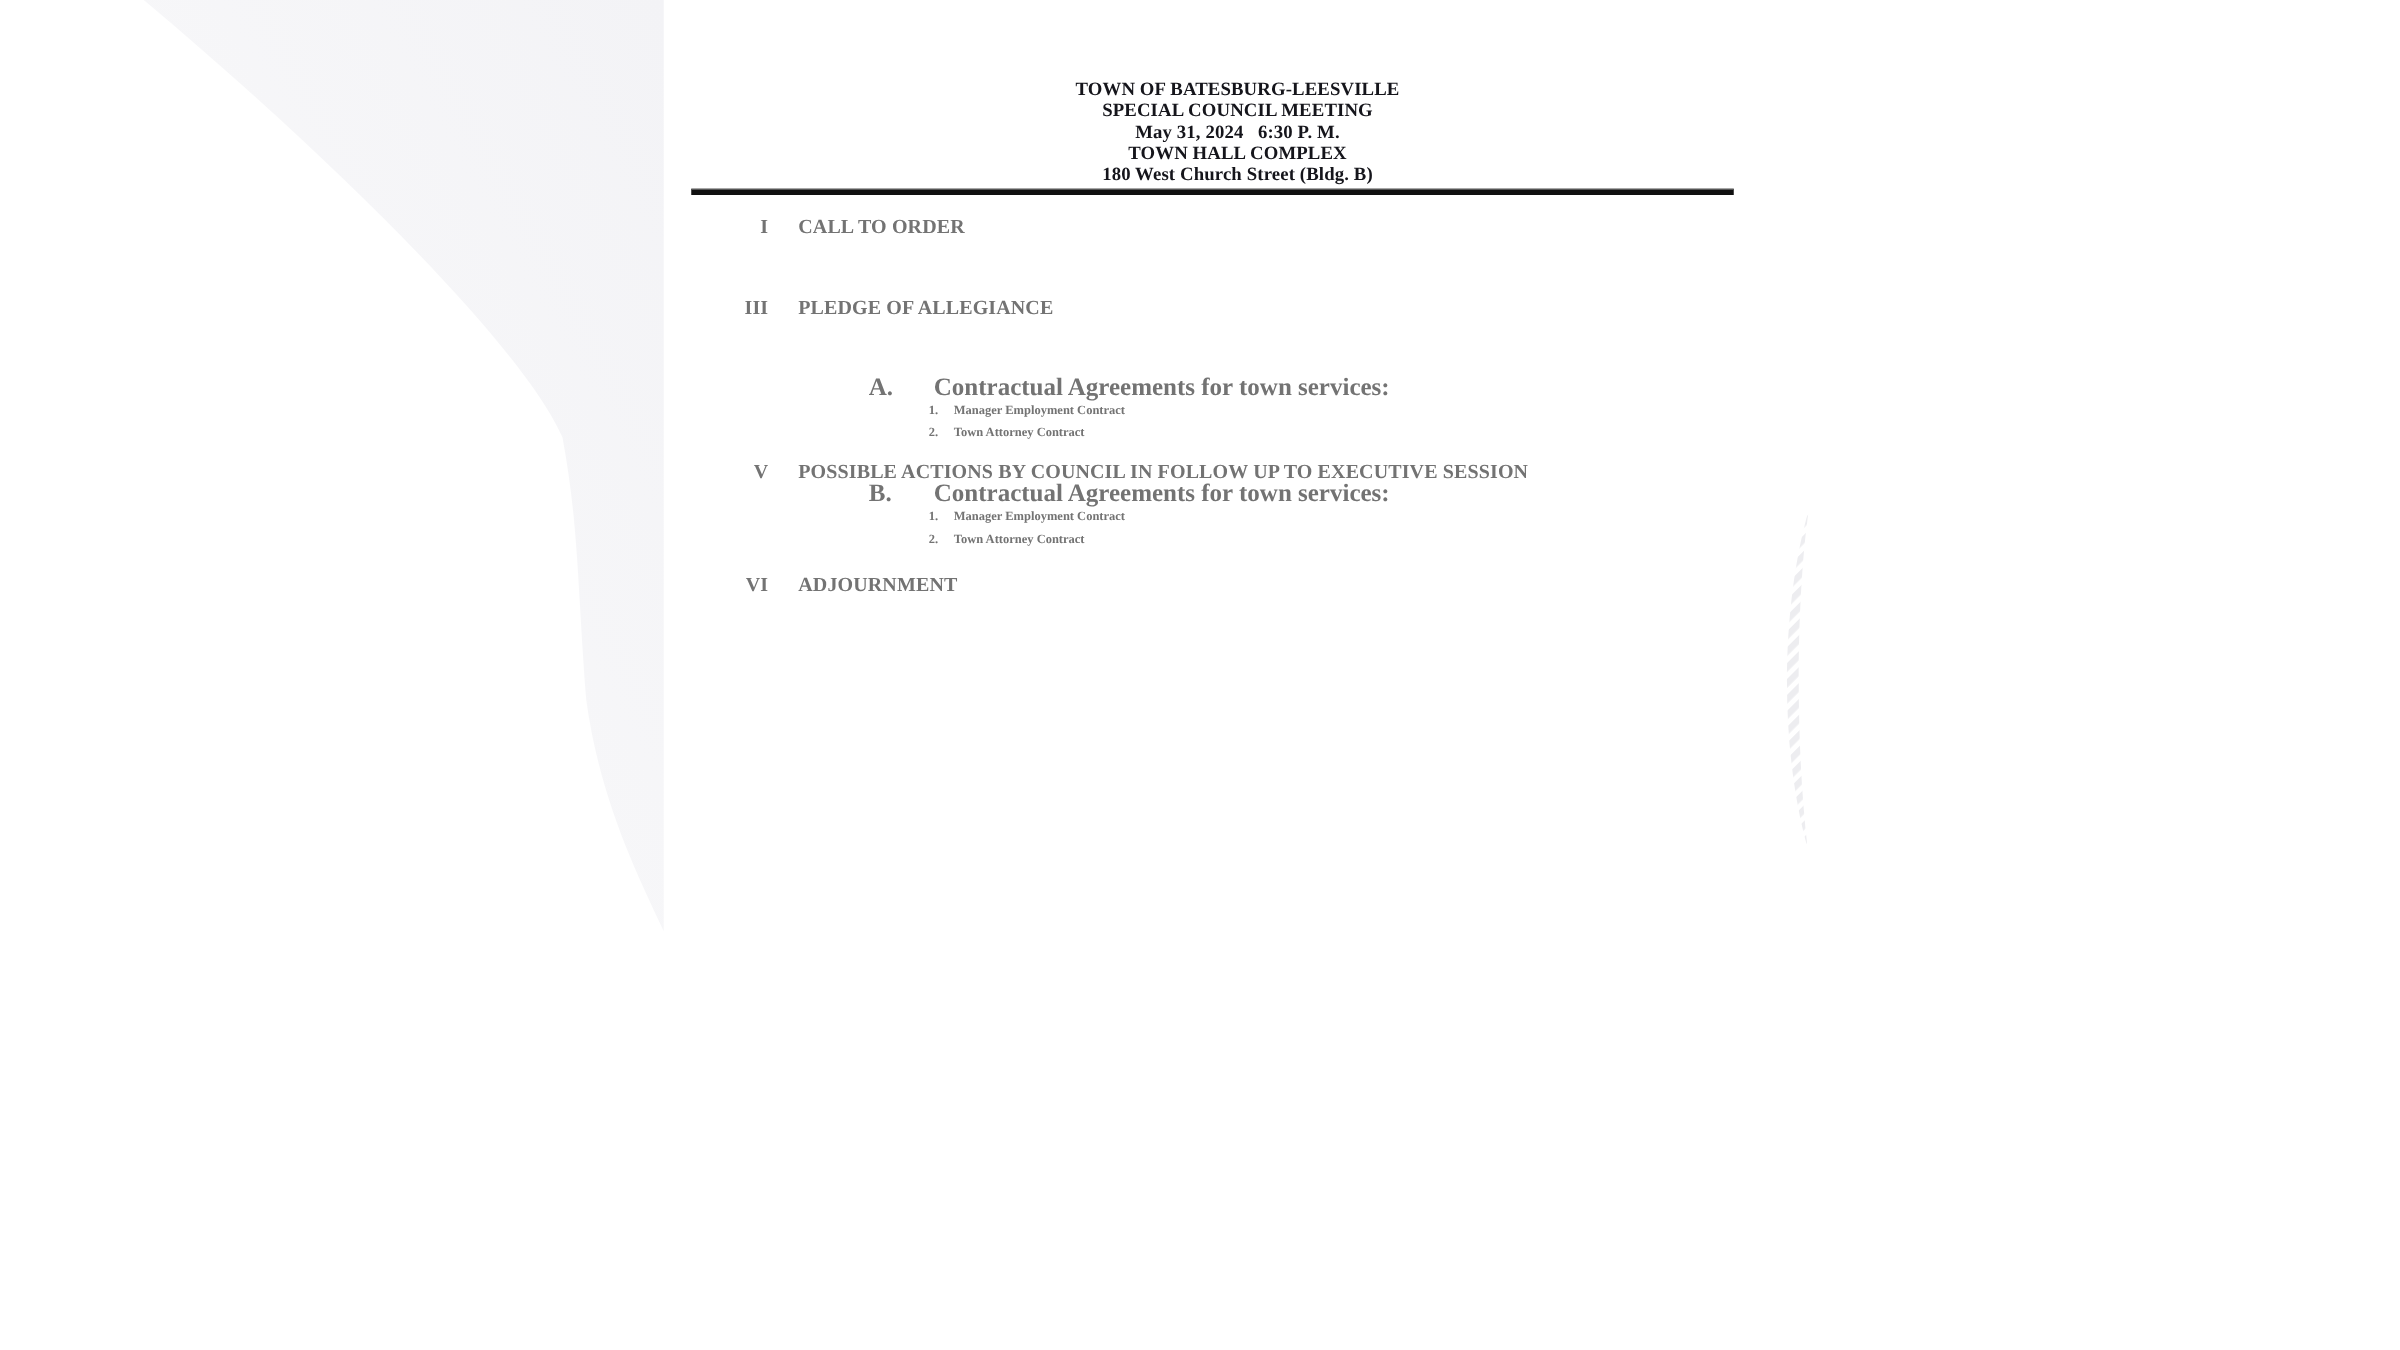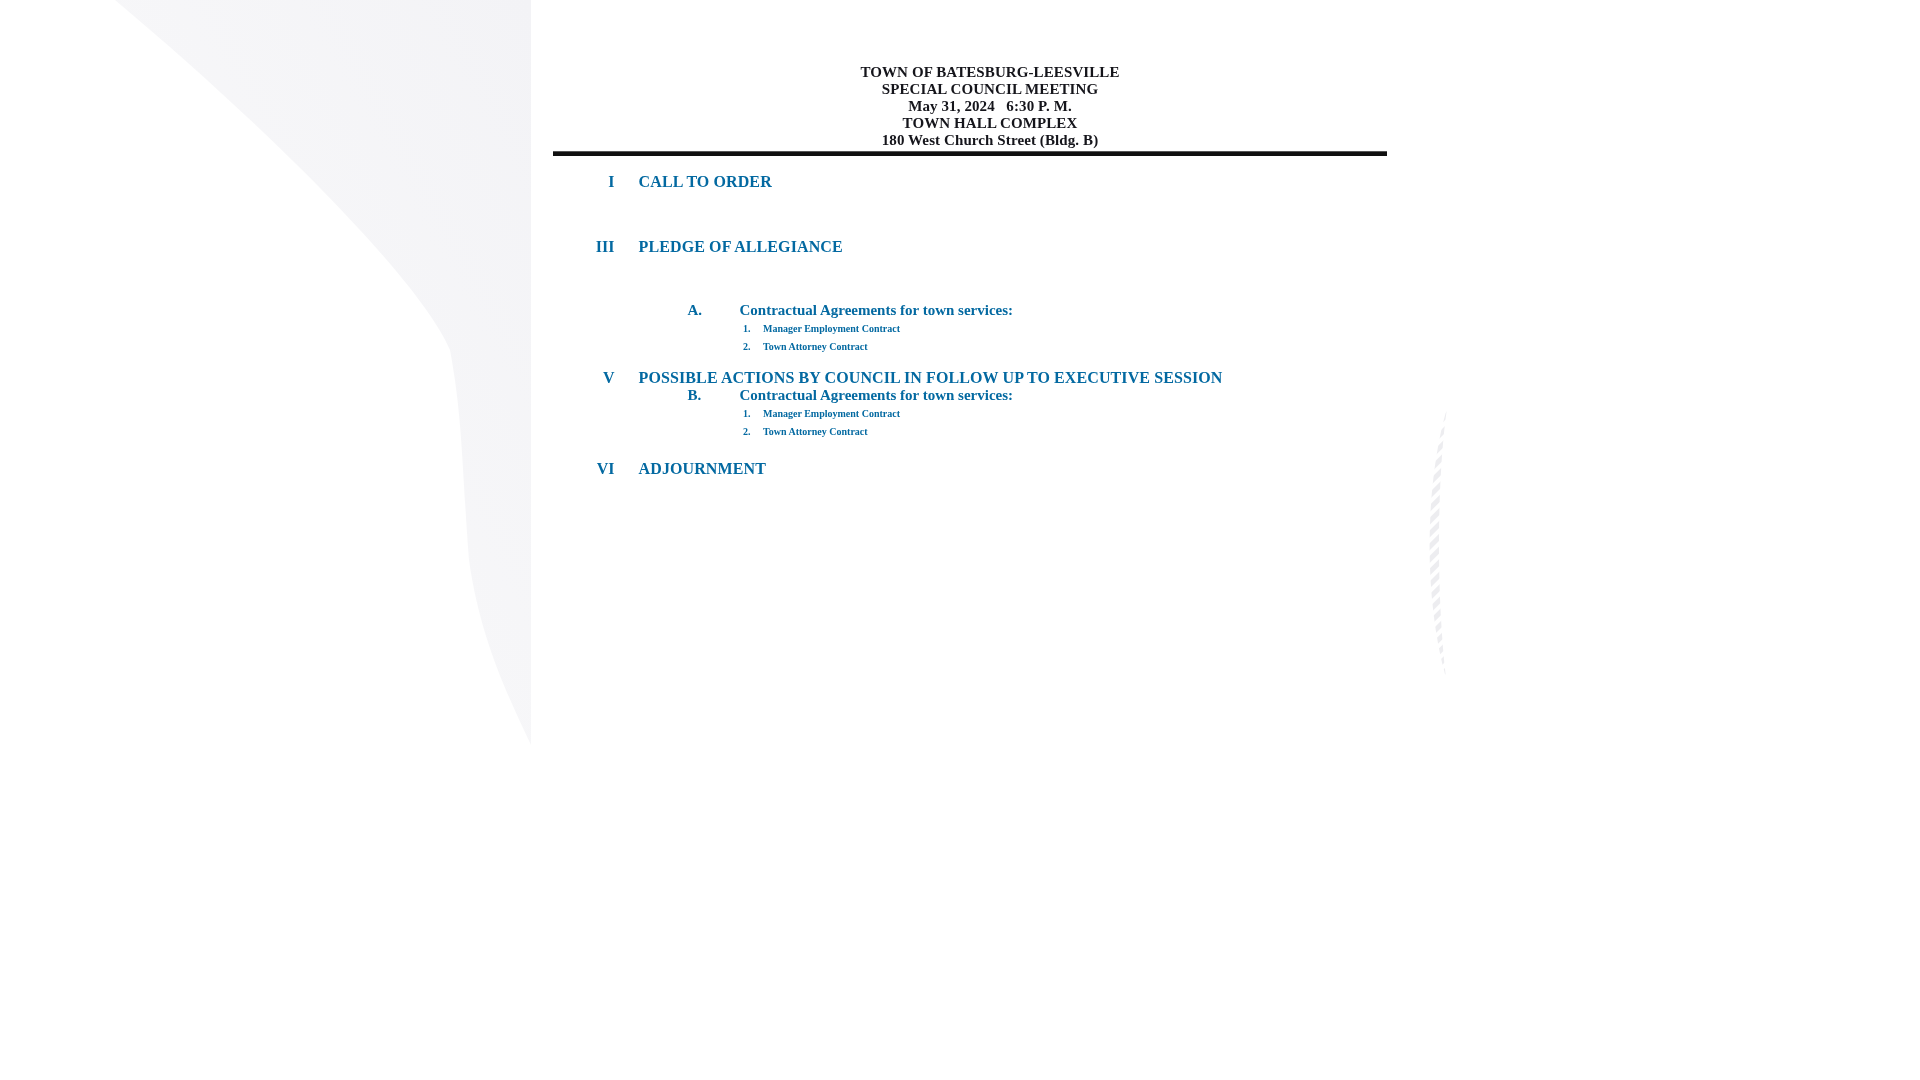--- a/index.html
+++ b/index.html
@@ -17,25 +17,25 @@
     text-align:center;font-weight:bold;font-size:15px;line-height:17px;
     letter-spacing:.1px;
     margin-top:36px;
   }
   .doc-header div{white-space:pre;}
   .rule{
     position:absolute;left:553px;top:151px;width:834px;height:5px;
     background:#101010;border-top:1px solid #555;
     box-sizing:border-box;
   }
-  .row{position:absolute;white-space:pre;font-weight:bold;color:#0369a1;}
+  .row{position:absolute;white-space:pre;font-weight:bold;color:#737373;}
   .main{left:533px;font-size:16px;line-height:16px;letter-spacing:.1px;}
   .main .num{display:inline-block;width:57px;text-align:right;}
   .main .title{display:inline-block;margin-left:24px;}
-  .subrow{left:665px;font-size:15px;line-height:15px;}
+  .subrow{left:665px;font-size:20px;line-height:15px;}
   .subrow .letter{display:inline-block;width:52px;}
   .pointrow{left:728px;font-size:10px;line-height:15px;}
   .pointrow .pnum{display:inline-block;width:20px;}
 </style>
 </head>
 <body>
 
 <div class="stage">
 
   <svg class="bg" width="1920" height="1080" viewBox="0 0 1920 1080" aria-hidden="true">

